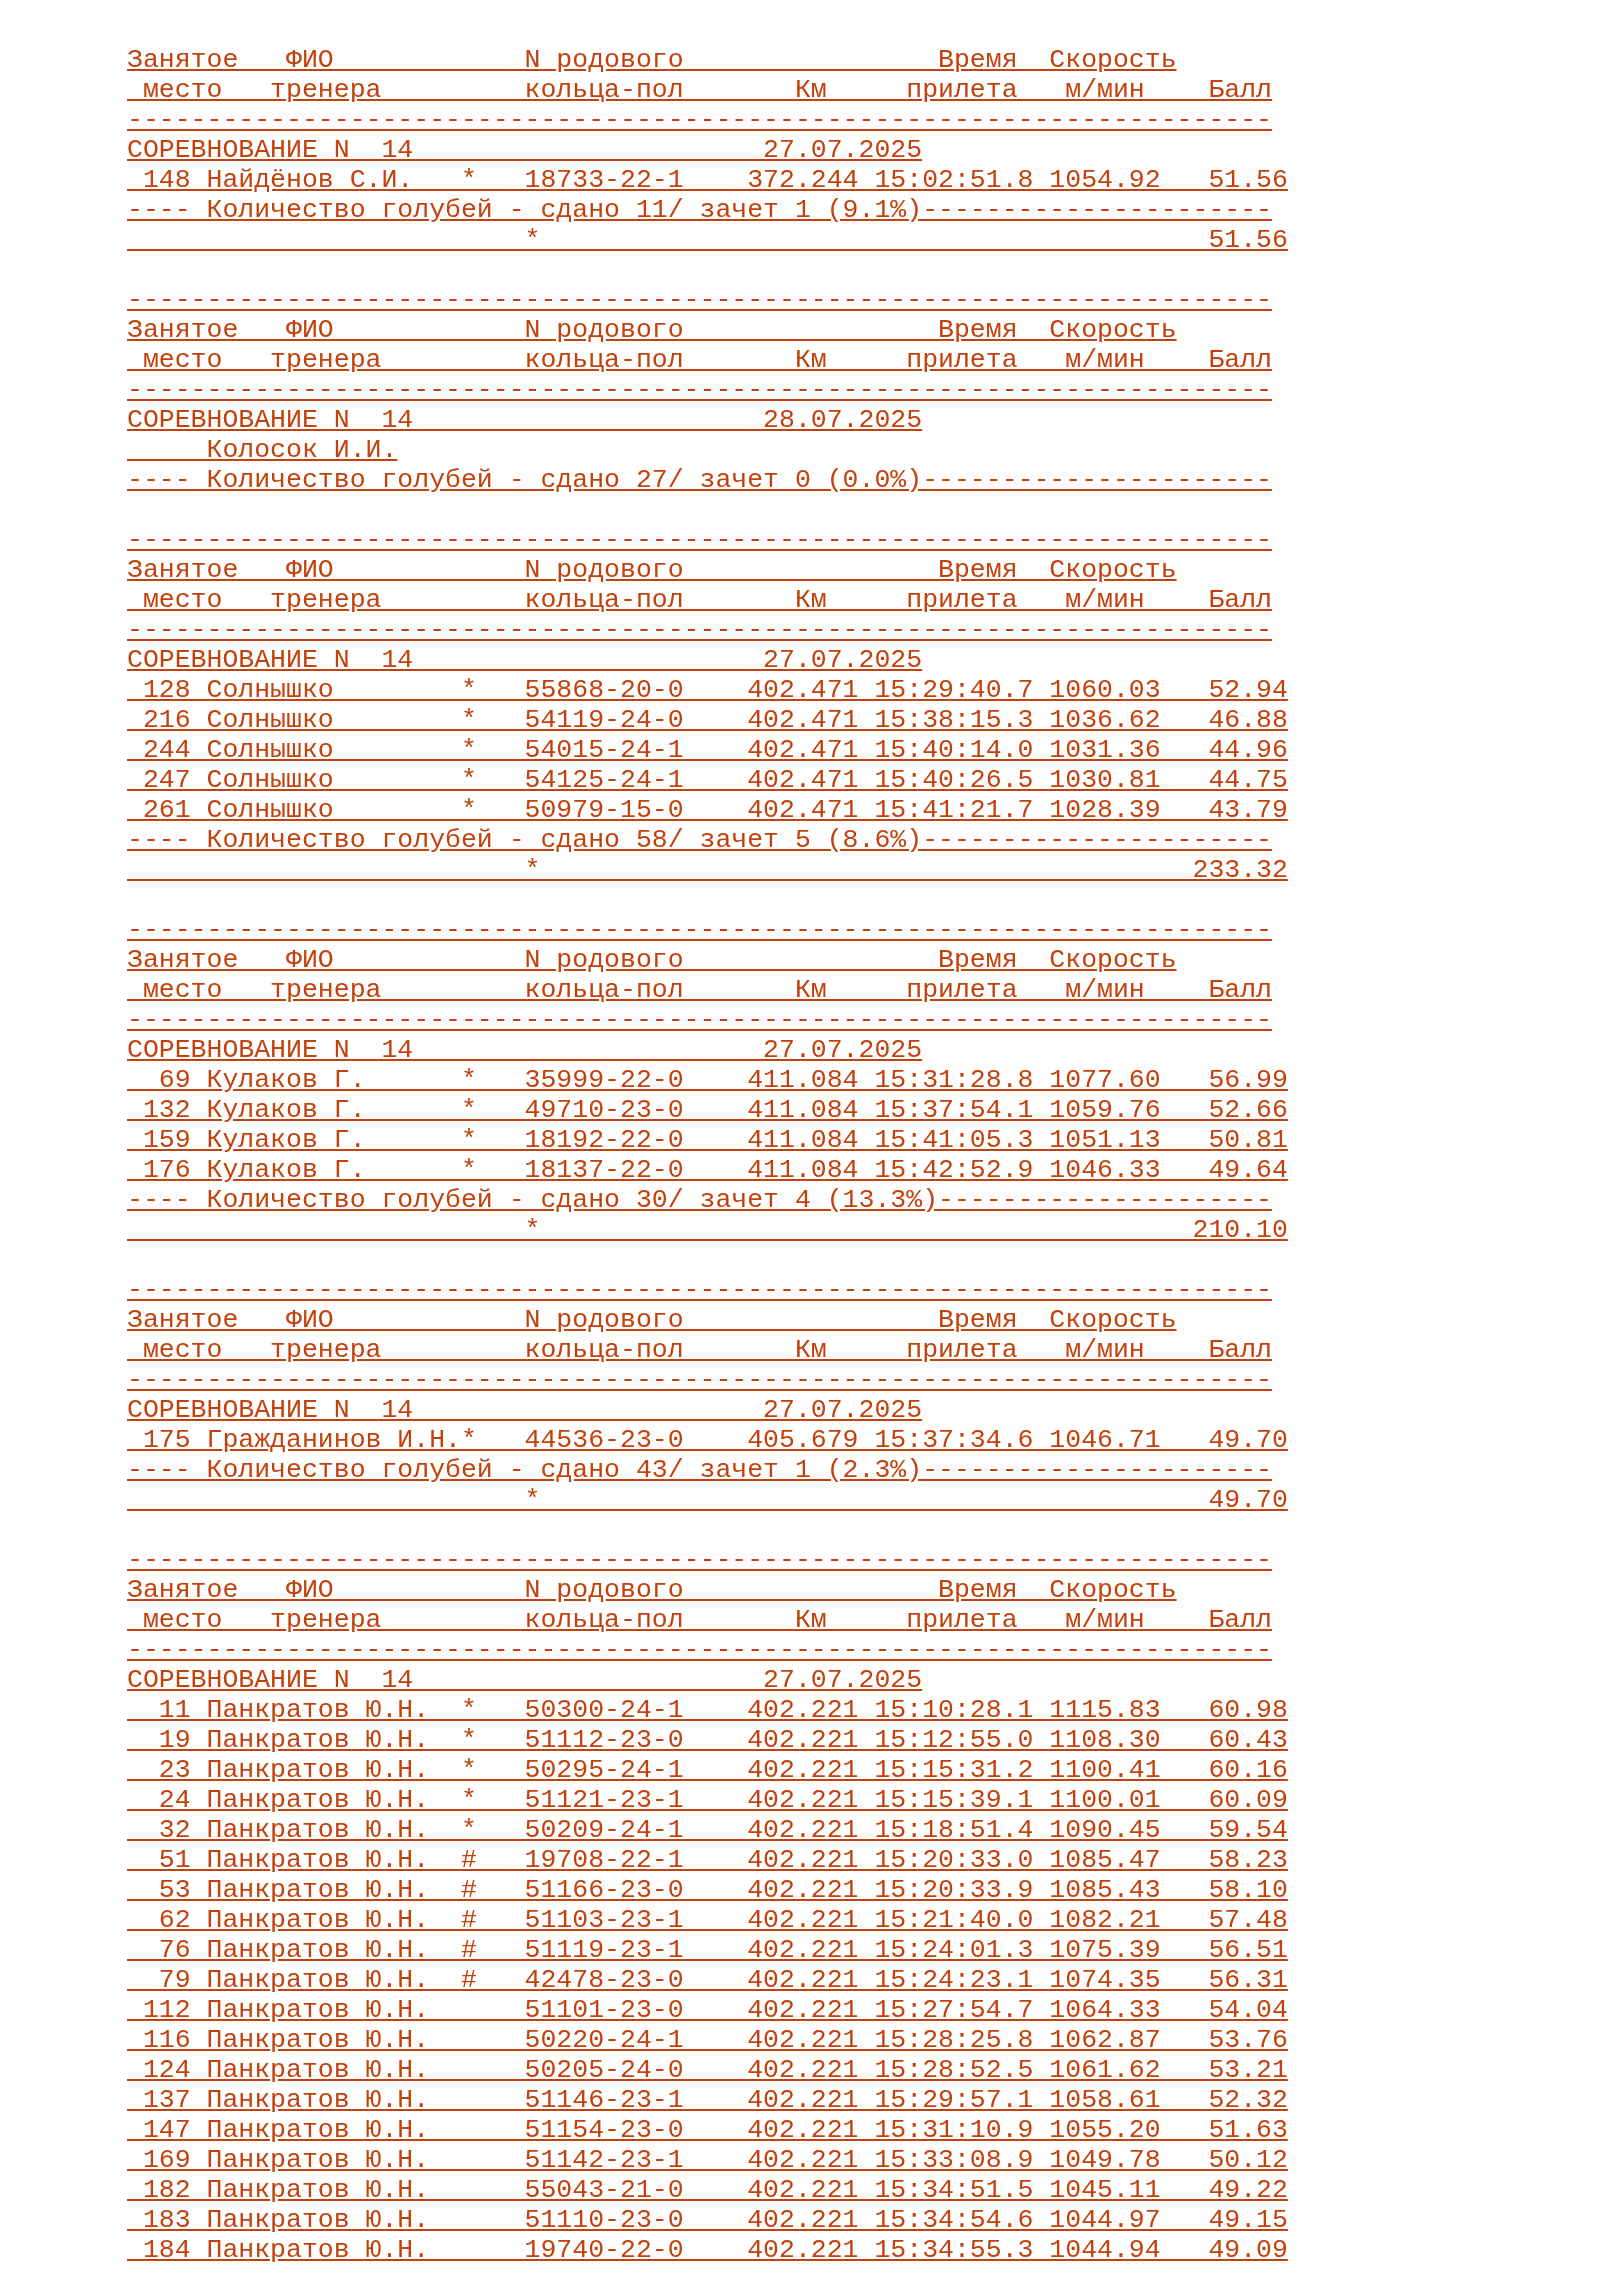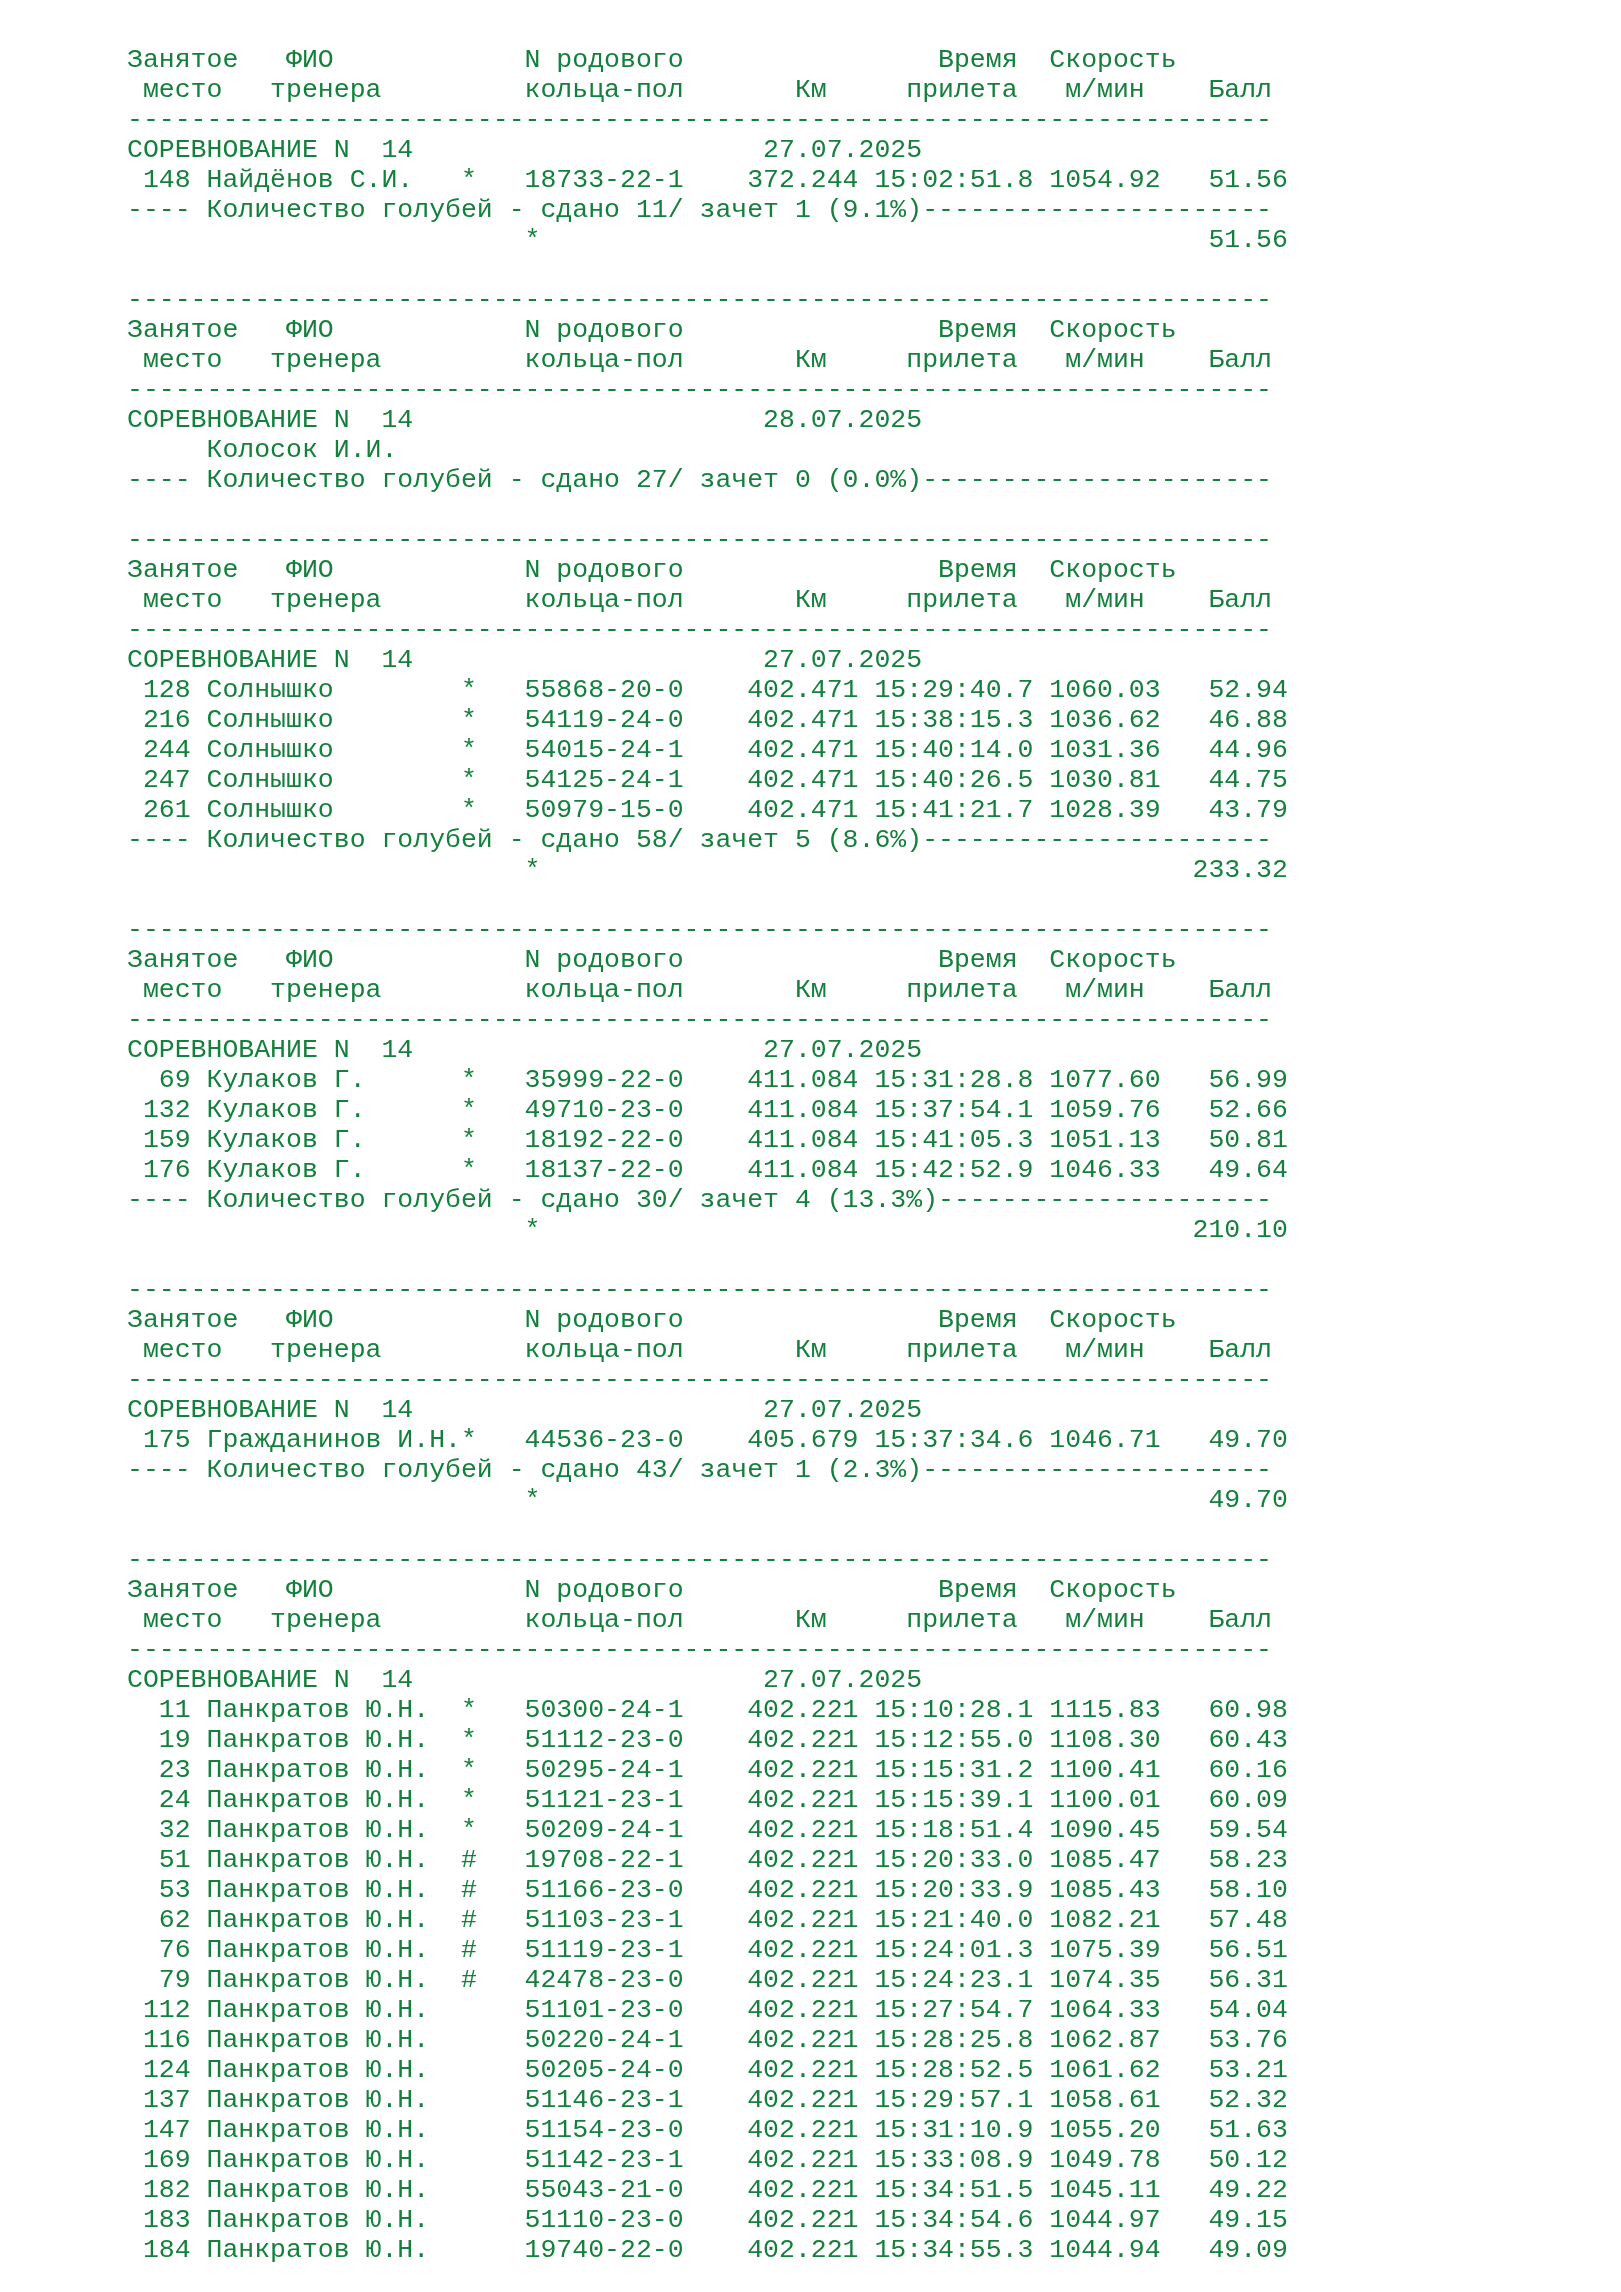--- a/index.html
+++ b/index.html
@@ -11,22 +11,23 @@
     width: 1621px;
     height: 2293px;
     box-sizing: border-box;
     padding: 45px 0 0 127px;
     overflow: hidden;
   }
   #report {
     font-family: "Liberation Mono", "DejaVu Sans Mono", monospace;
     font-size: 26.5px;
     line-height: 30px;
-    color: #15803d;
+    color: #c2410c;
     white-space: pre;
+    text-decoration: underline;
   }
   .line {
     height: 30px;
     white-space: pre;
   }
 </style>
 </head>
 <body>
 
 <main id="report"><div class="line">Занятое   ФИО            N родового                Время  Скорость</div><div class="line"> место   тренера         кольца-пол       Км     прилета   м/мин    Балл</div><div class="line">------------------------------------------------------------------------</div><div class="line">СОРЕВНОВАНИЕ N  14                      27.07.2025</div><div class="line"> 148 Найдёнов С.И.   *   18733-22-1    372.244 15:02:51.8 1054.92   51.56</div><div class="line">---- Количество голубей - сдано 11/ зачет 1 (9.1%)----------------------</div><div class="line">                         *                                          51.56</div><div class="line"></div><div class="line">------------------------------------------------------------------------</div><div class="line">Занятое   ФИО            N родового                Время  Скорость</div><div class="line"> место   тренера         кольца-пол       Км     прилета   м/мин    Балл</div><div class="line">------------------------------------------------------------------------</div><div class="line">СОРЕВНОВАНИЕ N  14                      28.07.2025</div><div class="line">     Колосок И.И.</div><div class="line">---- Количество голубей - сдано 27/ зачет 0 (0.0%)----------------------</div><div class="line"></div><div class="line">------------------------------------------------------------------------</div><div class="line">Занятое   ФИО            N родового                Время  Скорость</div><div class="line"> место   тренера         кольца-пол       Км     прилета   м/мин    Балл</div><div class="line">------------------------------------------------------------------------</div><div class="line">СОРЕВНОВАНИЕ N  14                      27.07.2025</div><div class="line"> 128 Солнышко        *   55868-20-0    402.471 15:29:40.7 1060.03   52.94</div><div class="line"> 216 Солнышко        *   54119-24-0    402.471 15:38:15.3 1036.62   46.88</div><div class="line"> 244 Солнышко        *   54015-24-1    402.471 15:40:14.0 1031.36   44.96</div><div class="line"> 247 Солнышко        *   54125-24-1    402.471 15:40:26.5 1030.81   44.75</div><div class="line"> 261 Солнышко        *   50979-15-0    402.471 15:41:21.7 1028.39   43.79</div><div class="line">---- Количество голубей - сдано 58/ зачет 5 (8.6%)----------------------</div><div class="line">                         *                                         233.32</div><div class="line"></div><div class="line">------------------------------------------------------------------------</div><div class="line">Занятое   ФИО            N родового                Время  Скорость</div><div class="line"> место   тренера         кольца-пол       Км     прилета   м/мин    Балл</div><div class="line">------------------------------------------------------------------------</div><div class="line">СОРЕВНОВАНИЕ N  14                      27.07.2025</div><div class="line">  69 Кулаков Г.      *   35999-22-0    411.084 15:31:28.8 1077.60   56.99</div><div class="line"> 132 Кулаков Г.      *   49710-23-0    411.084 15:37:54.1 1059.76   52.66</div><div class="line"> 159 Кулаков Г.      *   18192-22-0    411.084 15:41:05.3 1051.13   50.81</div><div class="line"> 176 Кулаков Г.      *   18137-22-0    411.084 15:42:52.9 1046.33   49.64</div><div class="line">---- Количество голубей - сдано 30/ зачет 4 (13.3%)---------------------</div><div class="line">                         *                                         210.10</div><div class="line"></div><div class="line">------------------------------------------------------------------------</div><div class="line">Занятое   ФИО            N родового                Время  Скорость</div><div class="line"> место   тренера         кольца-пол       Км     прилета   м/мин    Балл</div><div class="line">------------------------------------------------------------------------</div><div class="line">СОРЕВНОВАНИЕ N  14                      27.07.2025</div><div class="line"> 175 Гражданинов И.Н.*   44536-23-0    405.679 15:37:34.6 1046.71   49.70</div><div class="line">---- Количество голубей - сдано 43/ зачет 1 (2.3%)----------------------</div><div class="line">                         *                                          49.70</div><div class="line"></div><div class="line">------------------------------------------------------------------------</div><div class="line">Занятое   ФИО            N родового                Время  Скорость</div><div class="line"> место   тренера         кольца-пол       Км     прилета   м/мин    Балл</div><div class="line">------------------------------------------------------------------------</div><div class="line">СОРЕВНОВАНИЕ N  14                      27.07.2025</div><div class="line">  11 Панкратов Ю.Н.  *   50300-24-1    402.221 15:10:28.1 1115.83   60.98</div><div class="line">  19 Панкратов Ю.Н.  *   51112-23-0    402.221 15:12:55.0 1108.30   60.43</div><div class="line">  23 Панкратов Ю.Н.  *   50295-24-1    402.221 15:15:31.2 1100.41   60.16</div><div class="line">  24 Панкратов Ю.Н.  *   51121-23-1    402.221 15:15:39.1 1100.01   60.09</div><div class="line">  32 Панкратов Ю.Н.  *   50209-24-1    402.221 15:18:51.4 1090.45   59.54</div><div class="line">  51 Панкратов Ю.Н.  #   19708-22-1    402.221 15:20:33.0 1085.47   58.23</div><div class="line">  53 Панкратов Ю.Н.  #   51166-23-0    402.221 15:20:33.9 1085.43   58.10</div><div class="line">  62 Панкратов Ю.Н.  #   51103-23-1    402.221 15:21:40.0 1082.21   57.48</div><div class="line">  76 Панкратов Ю.Н.  #   51119-23-1    402.221 15:24:01.3 1075.39   56.51</div><div class="line">  79 Панкратов Ю.Н.  #   42478-23-0    402.221 15:24:23.1 1074.35   56.31</div><div class="line"> 112 Панкратов Ю.Н.      51101-23-0    402.221 15:27:54.7 1064.33   54.04</div><div class="line"> 116 Панкратов Ю.Н.      50220-24-1    402.221 15:28:25.8 1062.87   53.76</div><div class="line"> 124 Панкратов Ю.Н.      50205-24-0    402.221 15:28:52.5 1061.62   53.21</div><div class="line"> 137 Панкратов Ю.Н.      51146-23-1    402.221 15:29:57.1 1058.61   52.32</div><div class="line"> 147 Панкратов Ю.Н.      51154-23-0    402.221 15:31:10.9 1055.20   51.63</div><div class="line"> 169 Панкратов Ю.Н.      51142-23-1    402.221 15:33:08.9 1049.78   50.12</div><div class="line"> 182 Панкратов Ю.Н.      55043-21-0    402.221 15:34:51.5 1045.11   49.22</div><div class="line"> 183 Панкратов Ю.Н.      51110-23-0    402.221 15:34:54.6 1044.97   49.15</div><div class="line"> 184 Панкратов Ю.Н.      19740-22-0    402.221 15:34:55.3 1044.94   49.09</div></main>

